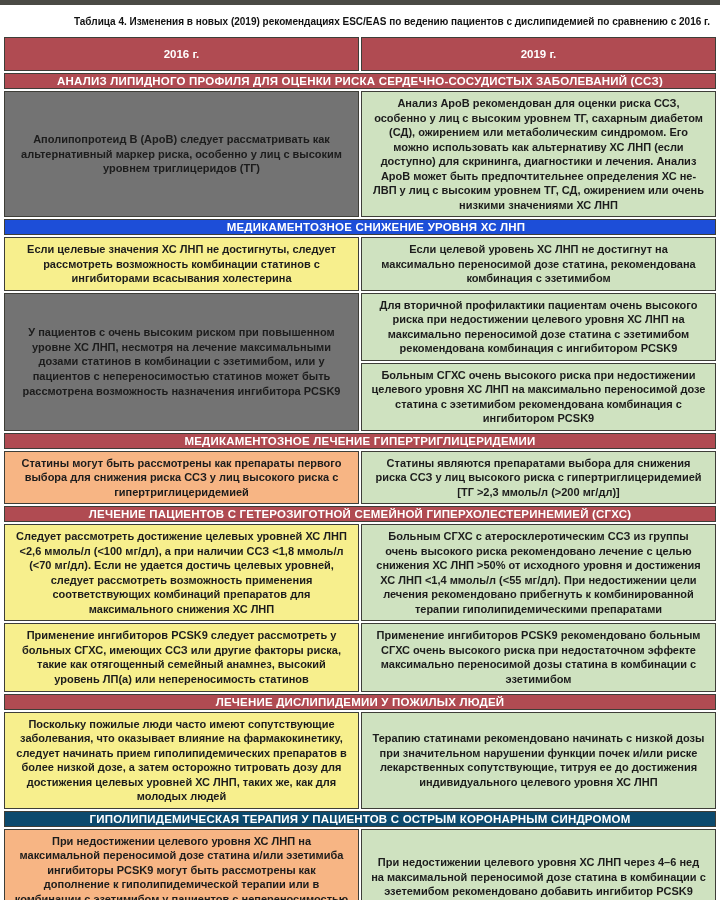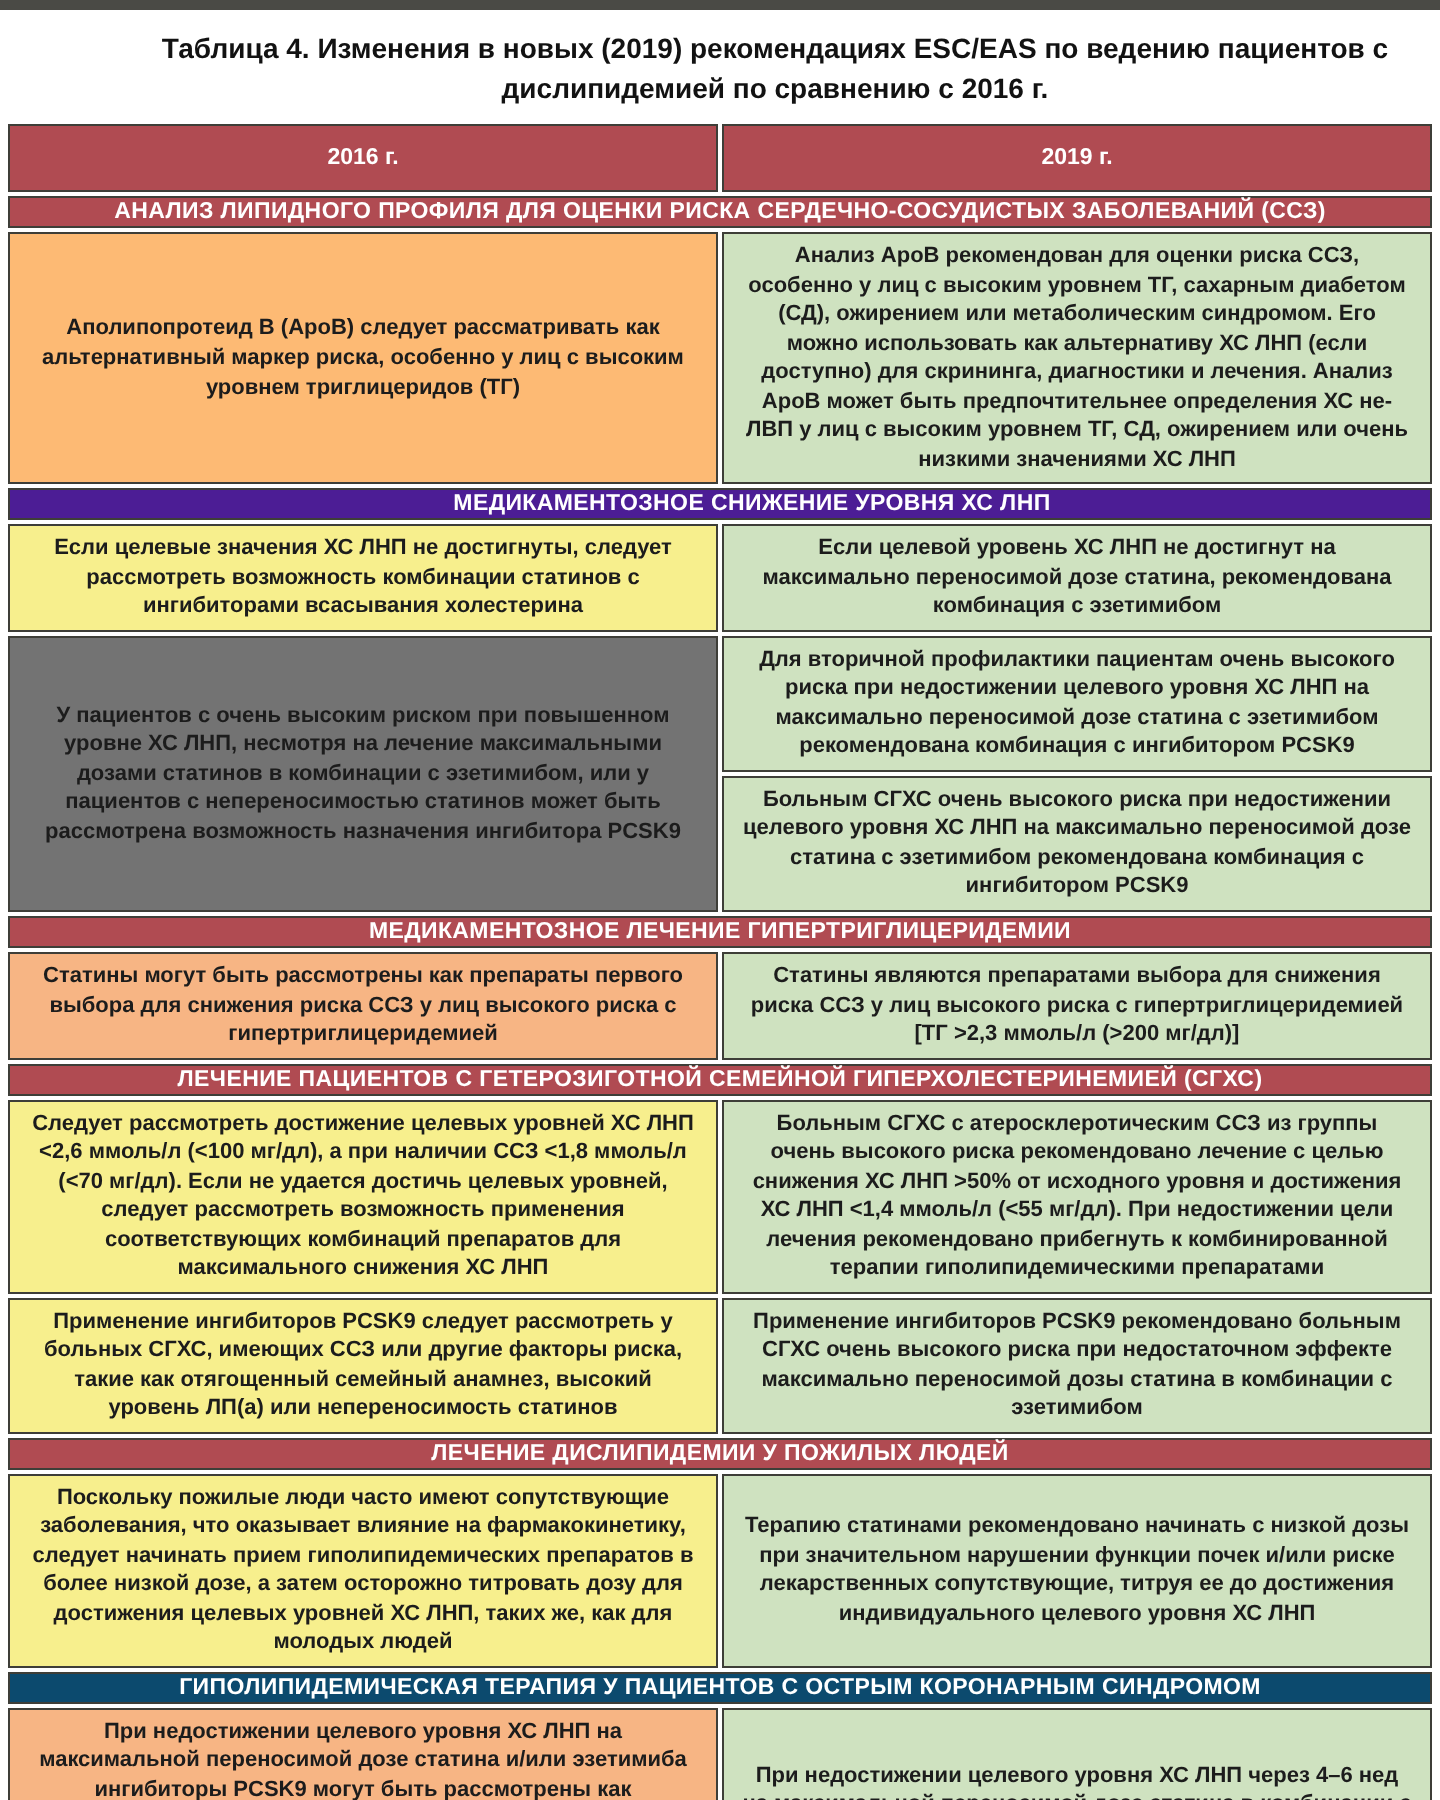--- a/index.html
+++ b/index.html
@@ -3,22 +3,22 @@
 <meta charset="utf-8">
 <style>
   html,body { margin:0; padding:0; }
   body {
     width:720px; height:900px; background:#ffffff;
     font-family:"Liberation Sans", sans-serif;
     color:#1c1c1c; overflow:hidden;
   }
   .topbar { height:5px; background:#4a4a45; width:100%; }
   .title {
-    font-weight:bold; font-size:14px; line-height:1.4; color:#121212;
-    text-align:center; max-width:645px; margin:10px 10px 6px auto;
+    font-weight:bold; font-size:10px; line-height:1.4; color:#121212;
+    text-align:right; max-width:645px; margin:10px 10px 6px auto;
   }
   table.main {
     border-collapse:separate; border-spacing:2px;
     width:716px; height:845px; margin:0 auto; table-layout:fixed;
   }
   td, th { border:1px solid #3e3e38; box-sizing:border-box; }
   th.colhead {
     color:#ffffff; font-size:11.5px; font-weight:bold; height:34px;
     text-align:center; padding:1px 4px;
   }
@@ -55,26 +55,26 @@
   <tbody>
       <tr>
     <th class="colhead" style="background-color: rgb(176, 75, 82);">2016 г.</th>
     <th class="colhead" style="background-color: rgb(176, 75, 82);">2019 г.</th>
   </tr>
 
   <tr>
         <td class="section" colspan="2" style="background-color: rgb(176, 75, 82);">АНАЛИЗ ЛИПИДНОГО ПРОФИЛЯ ДЛЯ ОЦЕНКИ РИСКА СЕРДЕЧНО-СОСУДИСТЫХ ЗАБОЛЕВАНИЙ (ССЗ)</td>
       </tr>
   <tr>
-    <td class="cell h-r1" style="background-color: #fdba74;">Аполипопротеид В (АроВ) следует рассматривать как альтернативный маркер риска, особенно у лиц с высоким уровнем триглицеридов (ТГ)</td>
+    <td class="cell h-r1" style="background-color: #737373;">Аполипопротеид В (АроВ) следует рассматривать как альтернативный маркер риска, особенно у лиц с высоким уровнем триглицеридов (ТГ)</td>
     <td class="cell h-r1" style="background-color: rgb(207, 226, 192);">Анализ АроВ рекомендован для оценки риска ССЗ, особенно у лиц с высоким уровнем ТГ, сахарным диабетом (СД), ожирением или метаболическим синдромом. Его можно использовать как альтернативу ХС ЛНП (если доступно) для скрининга, диагностики и лечения. Анализ АроВ может быть предпочтительнее определения ХС не-ЛВП у лиц с высоким уровнем ТГ, СД, ожирением или очень низкими значениями ХС ЛНП</td>
   </tr>
 
   <tr>
-        <td class="section" colspan="2" style="background-color: #4c1d95; padding-left: 36px;">МЕДИКАМЕНТОЗНОЕ СНИЖЕНИЕ УРОВНЯ ХС ЛНП</td>
+        <td class="section" colspan="2" style="background-color: #1d4ed8; padding-left: 36px;">МЕДИКАМЕНТОЗНОЕ СНИЖЕНИЕ УРОВНЯ ХС ЛНП</td>
       </tr>
   <tr>
     <td class="cell h-r2a" style="background-color: rgb(247, 239, 141);">Если целевые значения ХС ЛНП не достигнуты, следует рассмотреть возможность комбинации статинов с ингибиторами всасывания холестерина</td>
     <td class="cell h-r2a" style="background-color: rgb(207, 226, 192);">Если целевой уровень ХС ЛНП не достигнут на максимально переносимой дозе статина, рекомендована комбинация с эзетимибом</td>
   </tr>
   <tr>
     <td class="cell" rowspan="2" style="background-color: #737373; margin-left: 30px;">У пациентов с очень высоким риском при повышенном уровне ХС ЛНП, несмотря на лечение максимальными дозами статинов в комбинации с эзетимибом, или у пациентов с непереносимостью статинов может быть рассмотрена возможность назначения ингибитора PCSK9</td>
     <td class="cell h-r2b" style="background-color: rgb(207, 226, 192);">Для вторичной профилактики пациентам очень высокого риска при недостижении целевого уровня ХС ЛНП на максимально переносимой дозе статина с эзетимибом рекомендована комбинация с ингибитором PCSK9</td>
   </tr>
   <tr>

